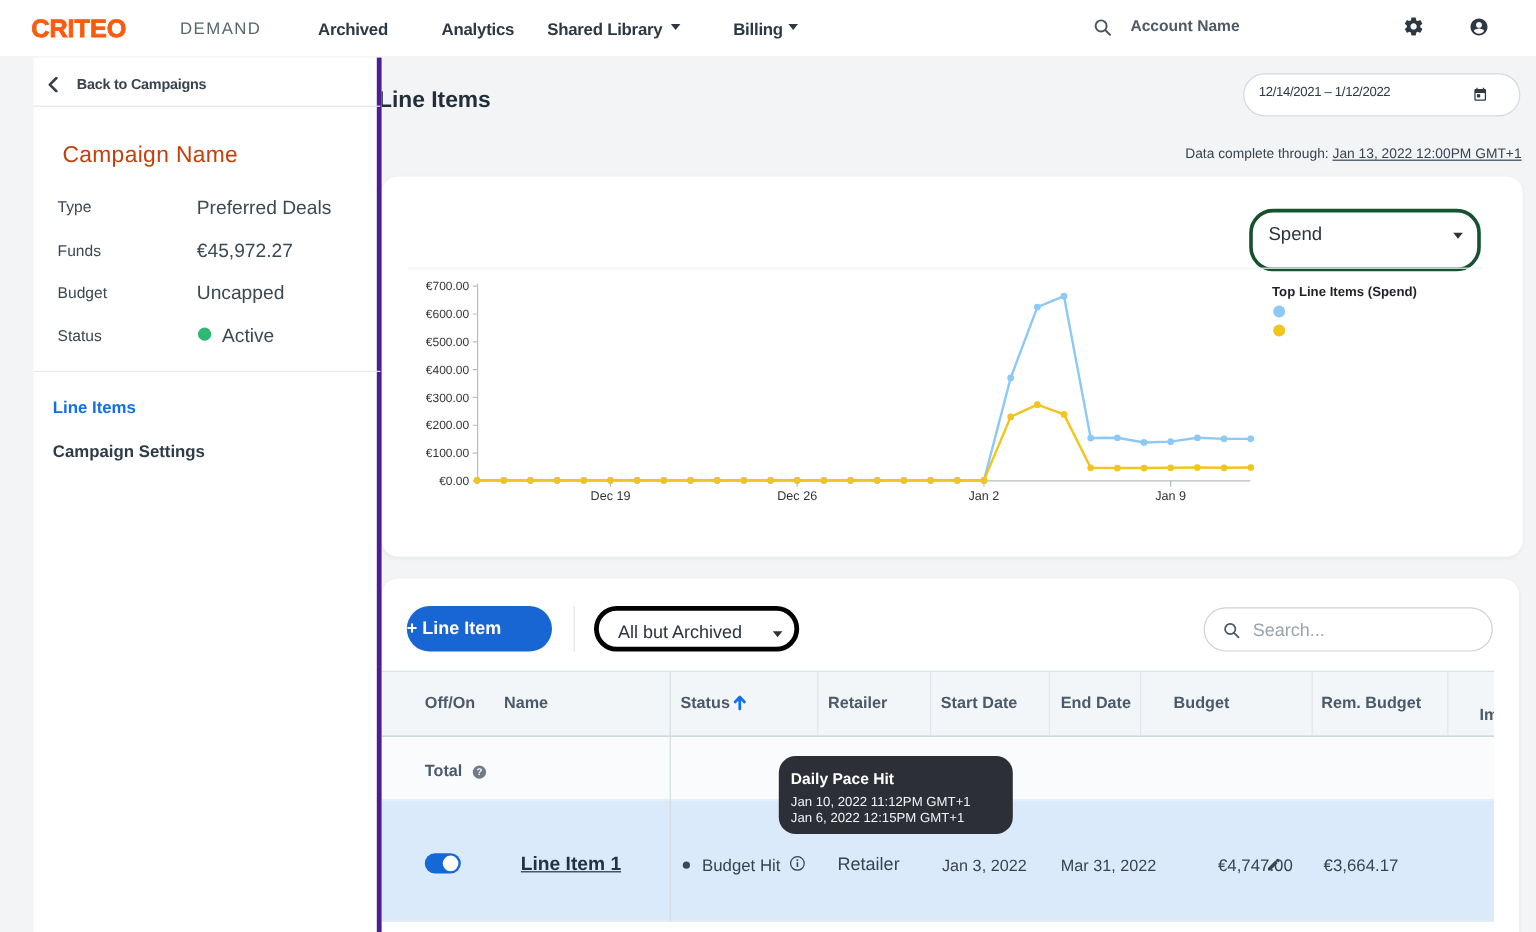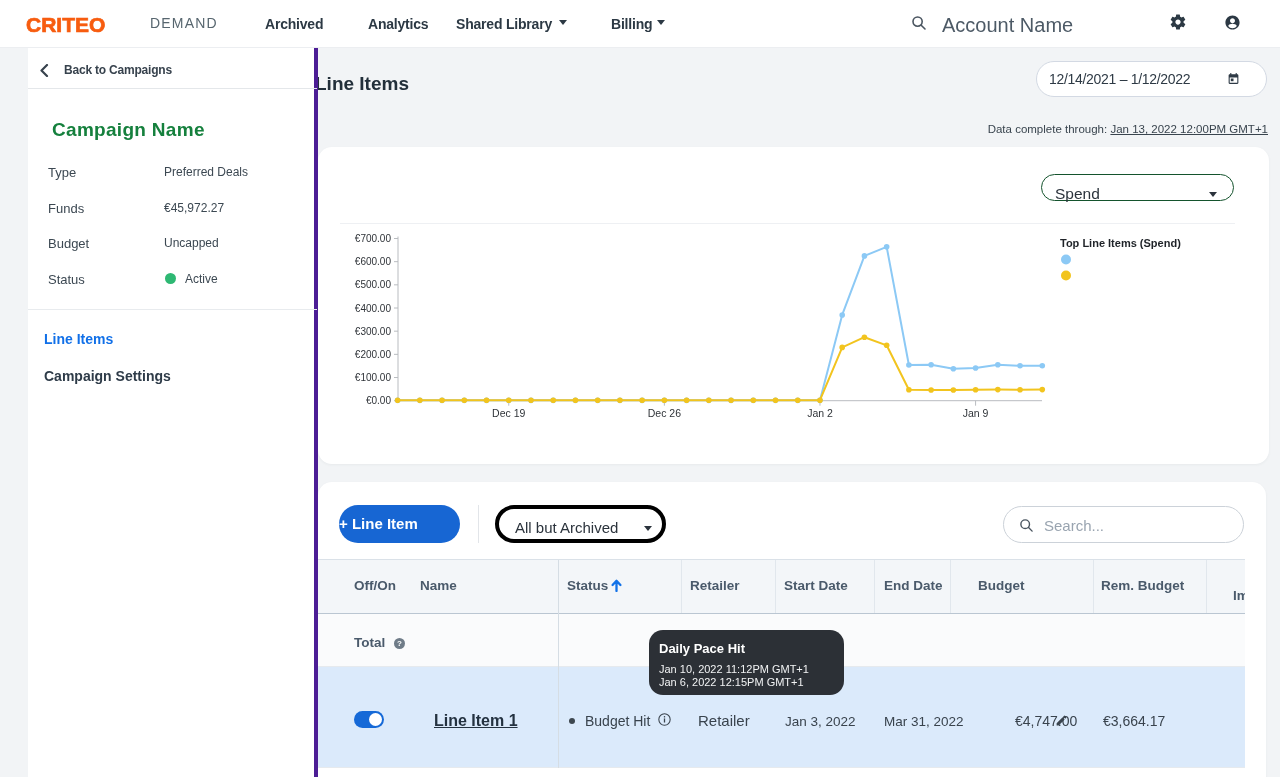--- a/index.html
+++ b/index.html
@@ -6,42 +6,42 @@
 html,body { width:1280px; height:777px; overflow:hidden; font-family:"Liberation Sans", sans-serif; }
 body { background:#f2f4f6; position:relative; }
 .abs { position:absolute; }
 
 
 #topbar { left:0; top:0; width:1280px; height:48px; background:#fff; border-bottom:1px solid #eceef1; }
 #logo { left:26px; top:13px; font-size:21px; font-weight:bold; color:#f75c0f; letter-spacing:0px; -webkit-text-stroke:0.7px #f75c0f; }
 #demand { left:150px; top:15px; font-size:14px; color:#57666f; letter-spacing:1.2px; }
 .navitem { top:16px; font-size:14px; font-weight:bold; color:#2c3944; letter-spacing:-0.2px; }
 .caret { width:0; height:0; border-left:4.5px solid transparent; border-right:4.5px solid transparent; border-top:5px solid #2c3944; top:20px; }
-#acctname { left:942px; top:14px; font-size:20px; color:#4d5a66; }
+#acctname { left:942px; top:14px; font-size:13px; color:#4d5a66;font-weight:bold; }
 
 
 #sidebar { left:0; top:48px; width:290px; height:729px; background:#fff; border-right:4px solid #4c1d95; z-index:20;margin-left:28px; }
 #backrow { left:0; top:0; width:289px; height:41px; border-bottom:1px solid #e4e7ea; }
 #backtext { left:36px; top:15px; font-size:12px; letter-spacing:-0.2px; font-weight:bold; color:#37424d; }
-#campname { left:24px; top:71px; font-size:19px; font-weight:bold; color:#15803d; letter-spacing:0.3px; }
+#campname { left:24px; top:71px; font-size:19px; font-weight:normal; color:#c2410c; letter-spacing:0.3px; }
 .slabel { left:20px; font-size:13px; color:#3c4852; }
-.svalue { left:136px; font-size:12px; color:#3c4852; }
+.svalue { left:136px; font-size:16px; color:#3c4852; }
 #sdivider { left:0px; top:261px; width:289px; height:1px; background:#e8ebee; }
 #sl-lineitems { left:16px; top:283px; font-size:14px; font-weight:bold; color:#1170e8; }
 #sl-campset { left:16px; top:320px; font-size:14px; font-weight:bold; color:#2e3b48; }
 
 
 #pagetitle { left:315px; top:73px; font-size:19px; font-weight:bold; color:#222f3a; }
 #datepill { left:1036px; top:61px; width:231px; height:36px; background:#fff; border:1px solid #d3d9e3; border-radius:18px; }
-#datetext { left:1049px; top:71px; font-size:14px; letter-spacing:-0.3px; color:#2e3a45; }
+#datetext { left:1049px; top:71px; font-size:11px; letter-spacing:-0.3px; color:#2e3a45; }
 #datacomplete { left:600px; top:123px; width:668px; font-size:11.5px; color:#39444e; text-align:right; }
 
 
 #card1 { left:318px; top:147px; width:951px; height:317px; background:#fff; border-radius:14px; box-shadow:0 1px 3px rgba(40,50,60,0.05); }
-#spendpill { left:723px; top:27px; width:193px; height:27px; border:1px solid #14532d; border-radius:20px;text-decoration:underline; }
+#spendpill { left:723px; top:27px; width:193px; height:52px; border:3px solid #14532d; border-radius:20px;text-decoration:underline; }
 #spendtext { left:13px; top:10px; font-size:15.5px; color:#2b333c; }
 #c1divider { left:22px; top:76px; width:895px; height:1px; background:#eef0f3; }
 
 
 #card2 { left:318px; top:482px; width:948px; height:295px; background:#fff; border-radius:14px 14px 0 0; box-shadow:0 1px 3px rgba(40,50,60,0.05); }
 #btn-lineitem { left:21px; top:23px; width:121px; height:38px; background:#1766d3; border-radius:19px; color:#fff; font-size:15px; font-weight:bold; text-align:left; line-height:38px; }
 #vsep1 { left:160px; top:23px; width:1px; height:38px; background:#e2e5e9; }
 #filterpill { left:177px; top:23px; width:171px; height:38px; border:4px solid #000000; border-radius:19px; }
 #filtertext { left:16px; top:10px; font-size:15px; color:#2b333c; }
 #searchpill { left:685px; top:24px; width:241px; height:37px; border:1px solid #ccd2d9; border-radius:18.5px;text-align:center; }

